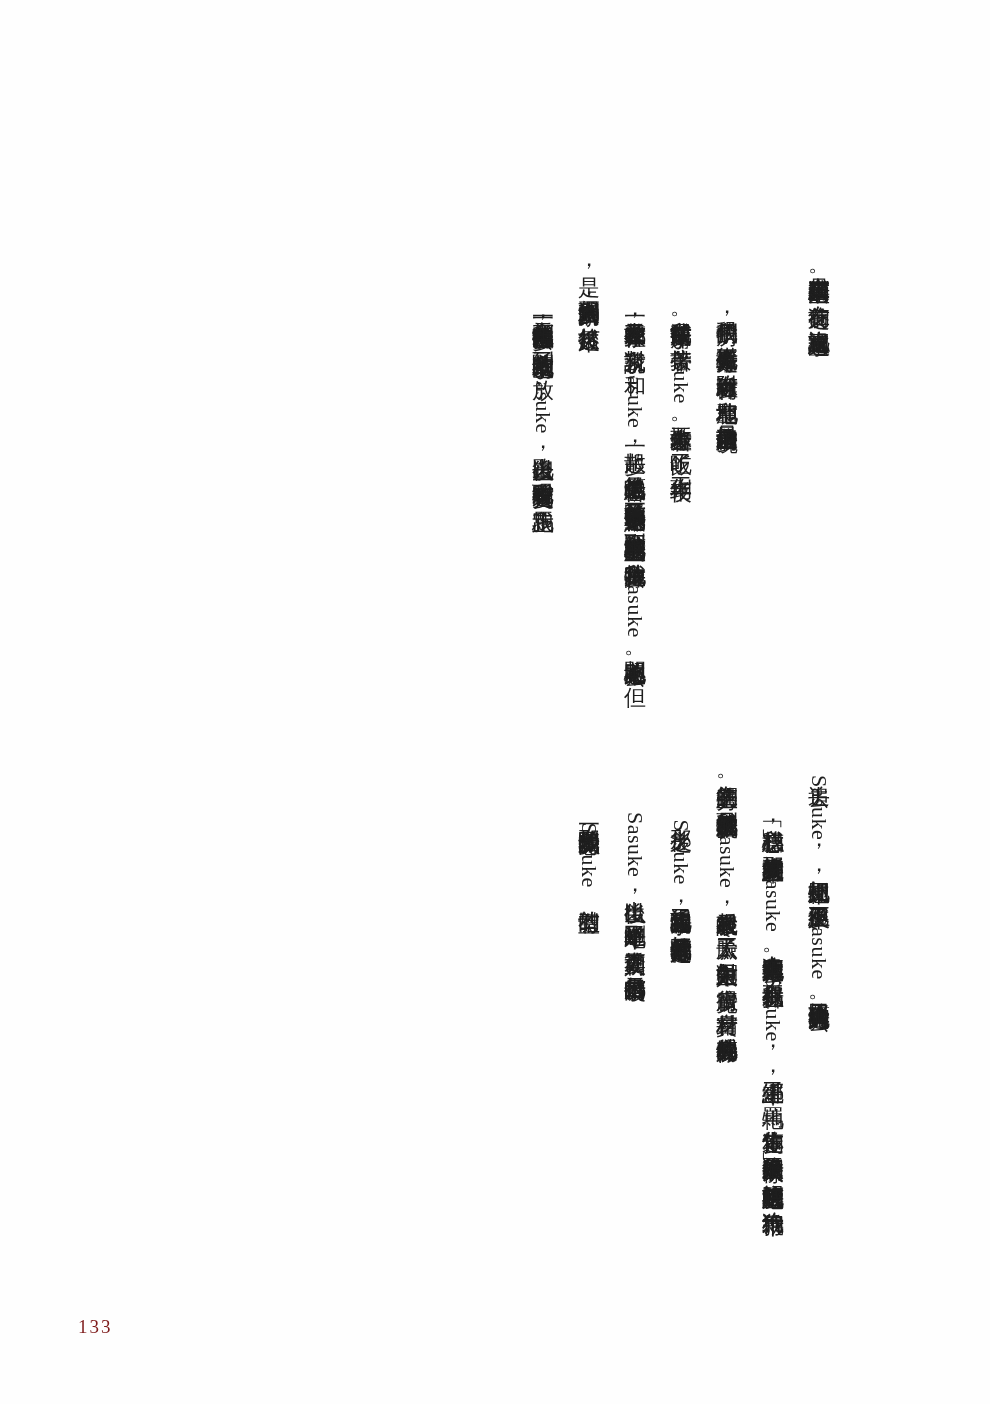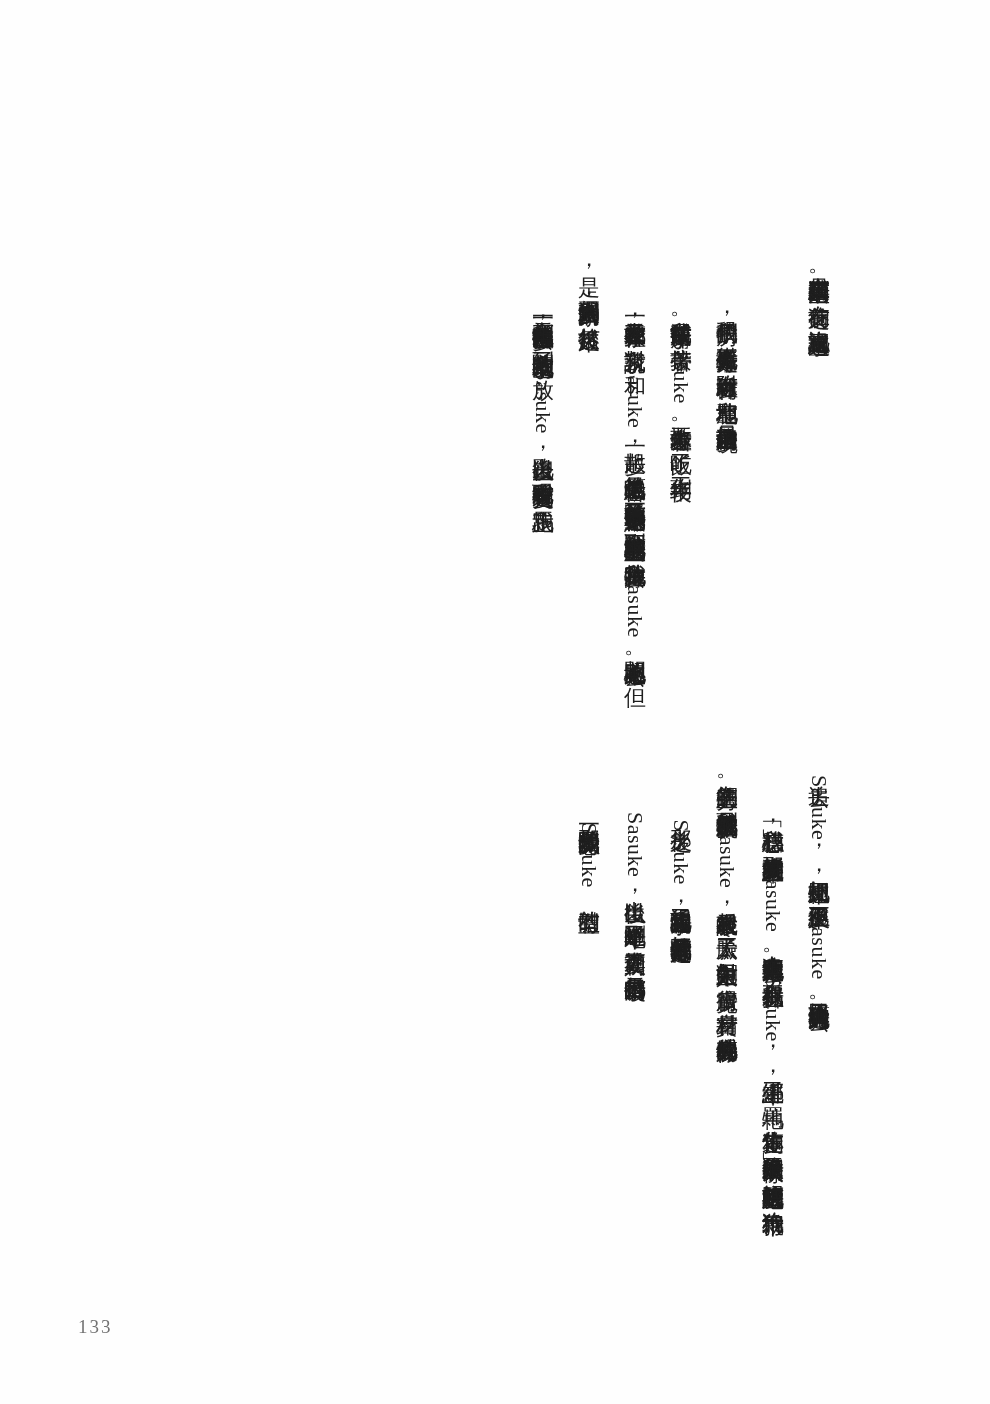--- a/index.html
+++ b/index.html
@@ -39,21 +39,21 @@
   }
   .band p.section-gap {
     margin-block-start: 46px;    
   }
   .page-number {
     position: absolute;
     left: 78px;
     top: 1316px;
     font-size: 19px;
     letter-spacing: 2px;
-    color: #737373;
+    color: #7f1d1d;
     font-family: "Liberation Serif", "DejaVu Serif", serif;
   }
 </style>
 </head>
 <body>
 
 <div class="page">
 
   <div class="band band-top">
     <p>實在是在束縛自己的生活。在養狗之前，真沒認真想過這些事。</p>

